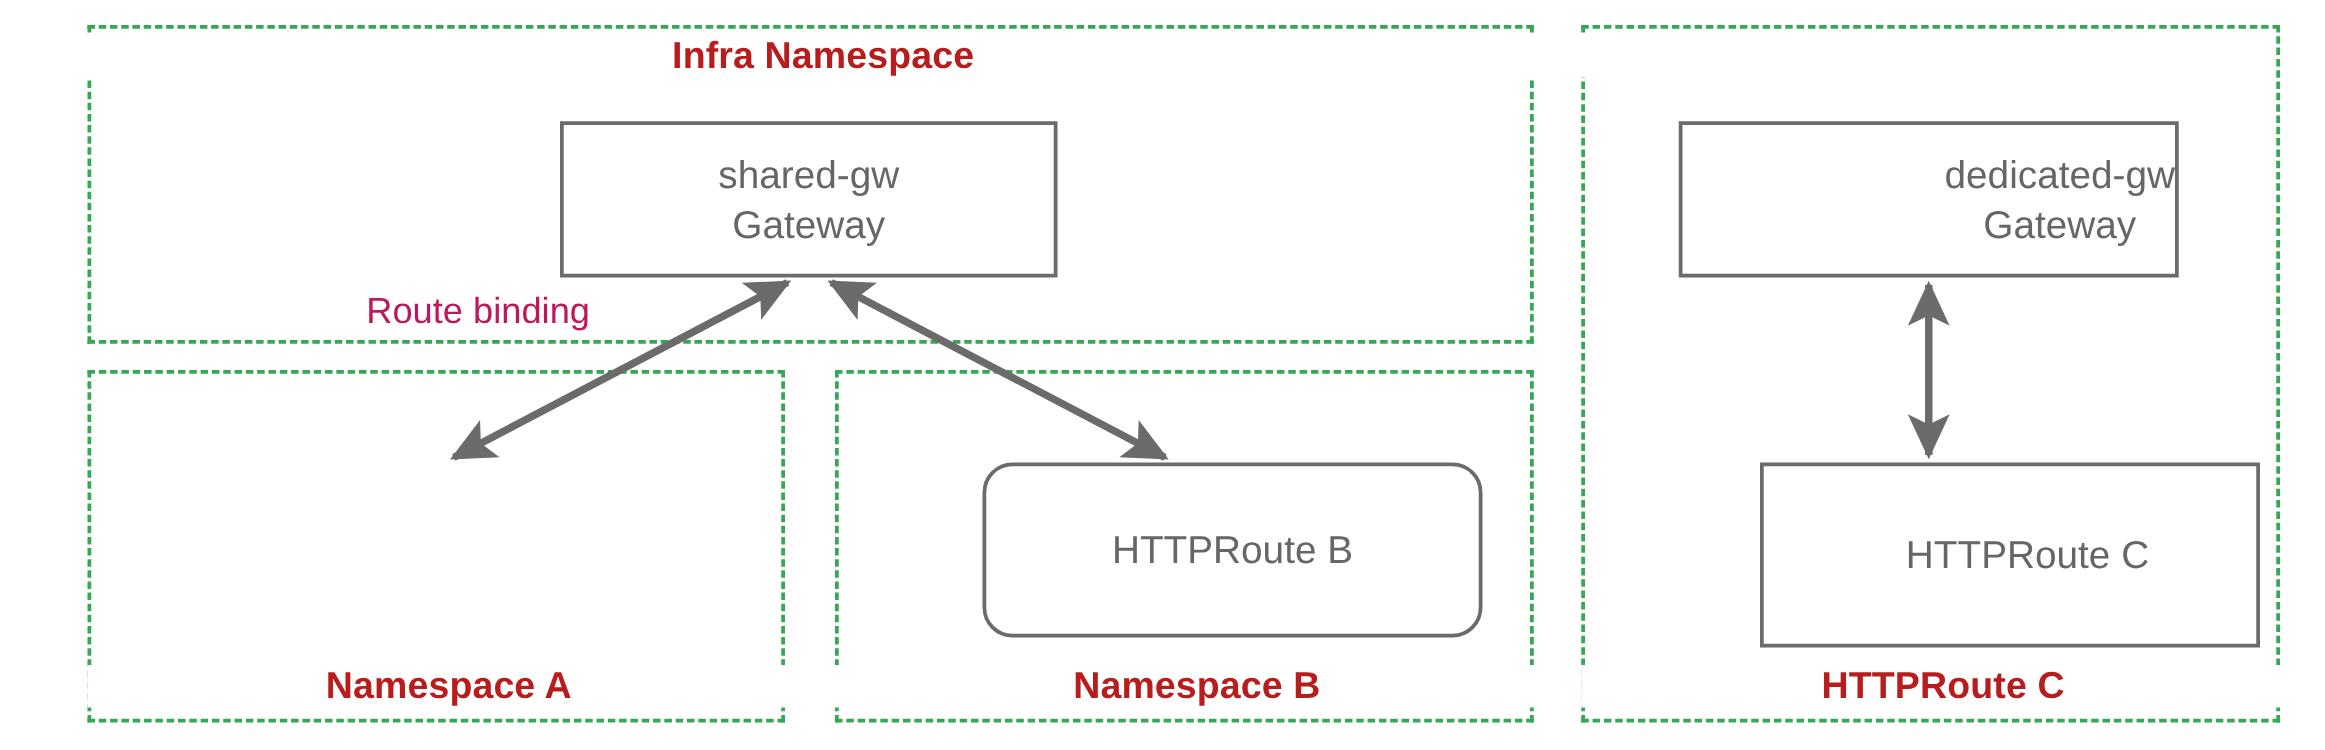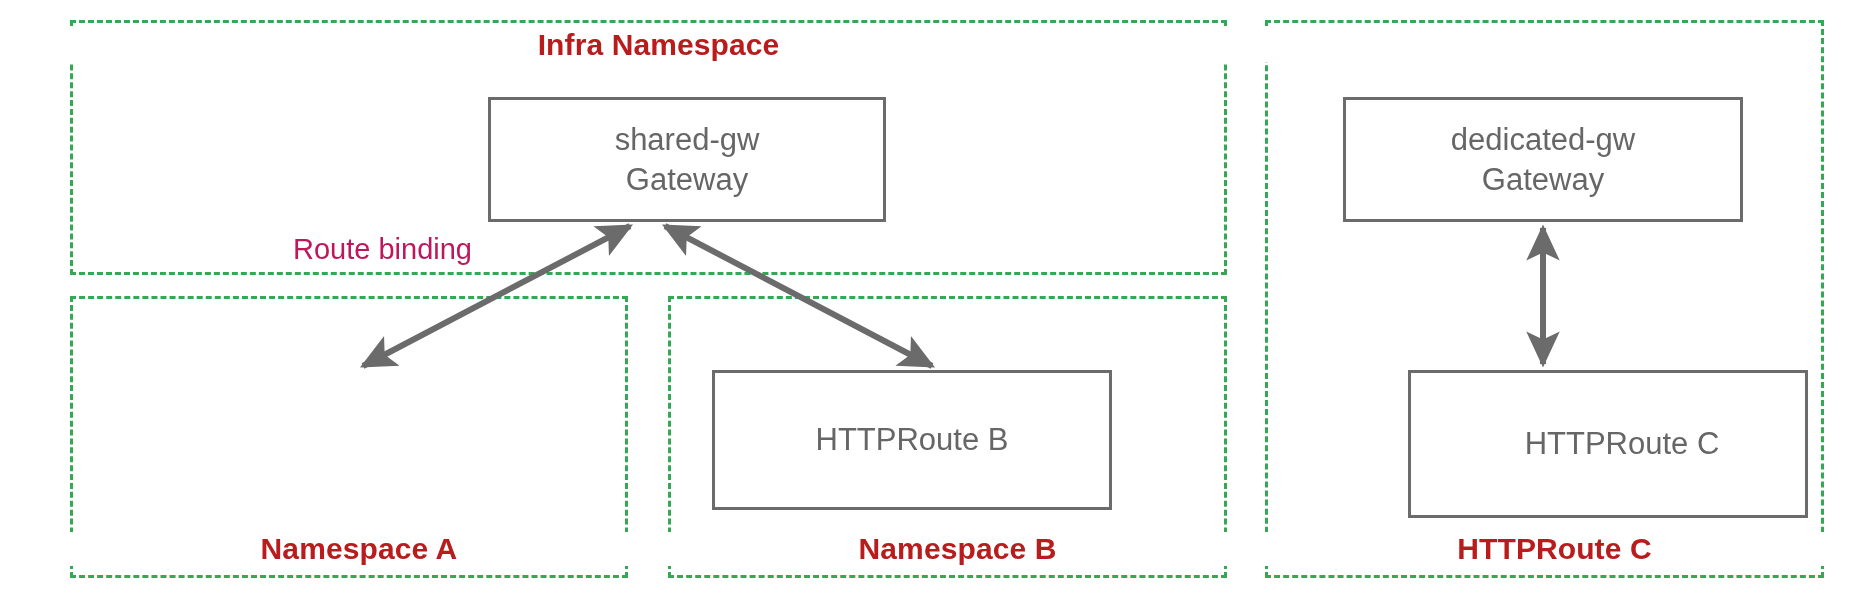--- a/index.html
+++ b/index.html
@@ -57,24 +57,24 @@
     font-size: 31px;
     line-height: 1.28;
     display: flex;
     align-items: center;
     justify-content: center;
     text-align: center;
     z-index: 3;
   }
   .res-box .line { display: block; }
 
-  #box-shared-gw   { left: 448px;  top: 97px;  width: 398px; height: 125px; margin-left: 40px; }
-  #box-dedicated-gw{ left: 1343px; top: 97px;  width: 400px; height: 125px; }
+  #box-shared-gw   { left: 448px;  top: 97px;  width: 398px; height: 125px; }
+  #box-dedicated-gw{ left: 1343px; top: 97px;  width: 400px; height: 125px; justify-content: flex-end; }
   #box-route-a     { left: 148px;  top: 370px; width: 400px; height: 140px; }
-  #box-route-b     { left: 712px;  top: 370px; width: 400px; height: 140px; }
+  #box-route-b     { left: 786px;  top: 370px; width: 400px; height: 140px; border-radius: 24px; }
   #box-route-c     { left: 1408px; top: 370px; width: 400px; height: 148px; padding-left: 28px; }
 
   
   #connectors {
     position: absolute;
     left: 0; top: 0;
     width: 1860px;
     height: 600px;
     z-index: 2;
   }

